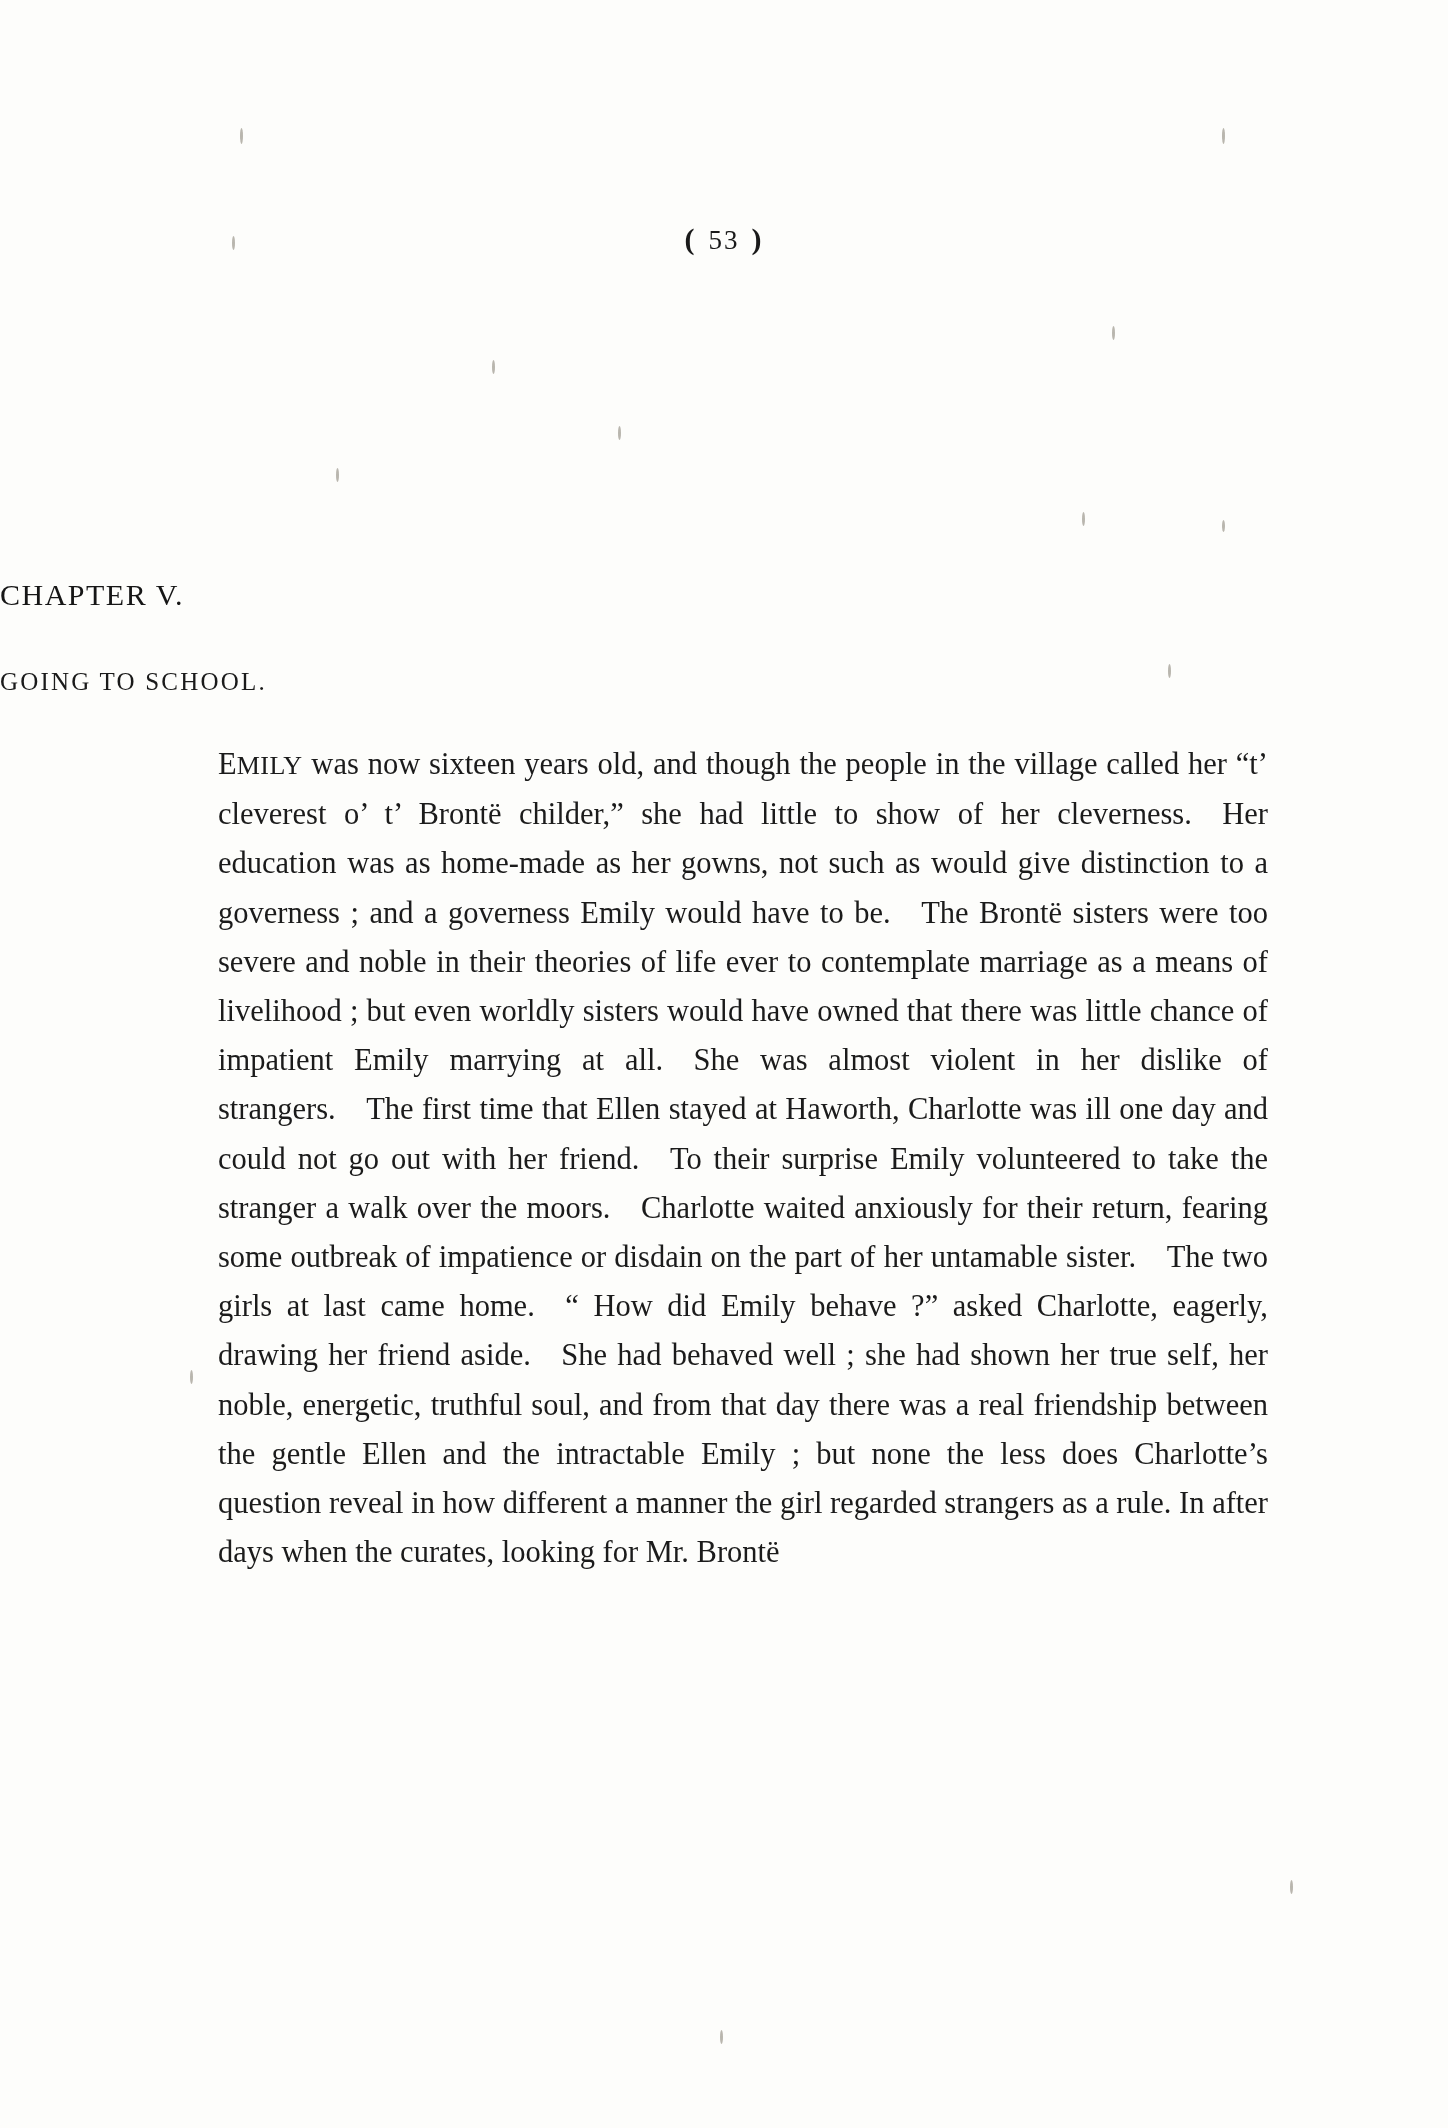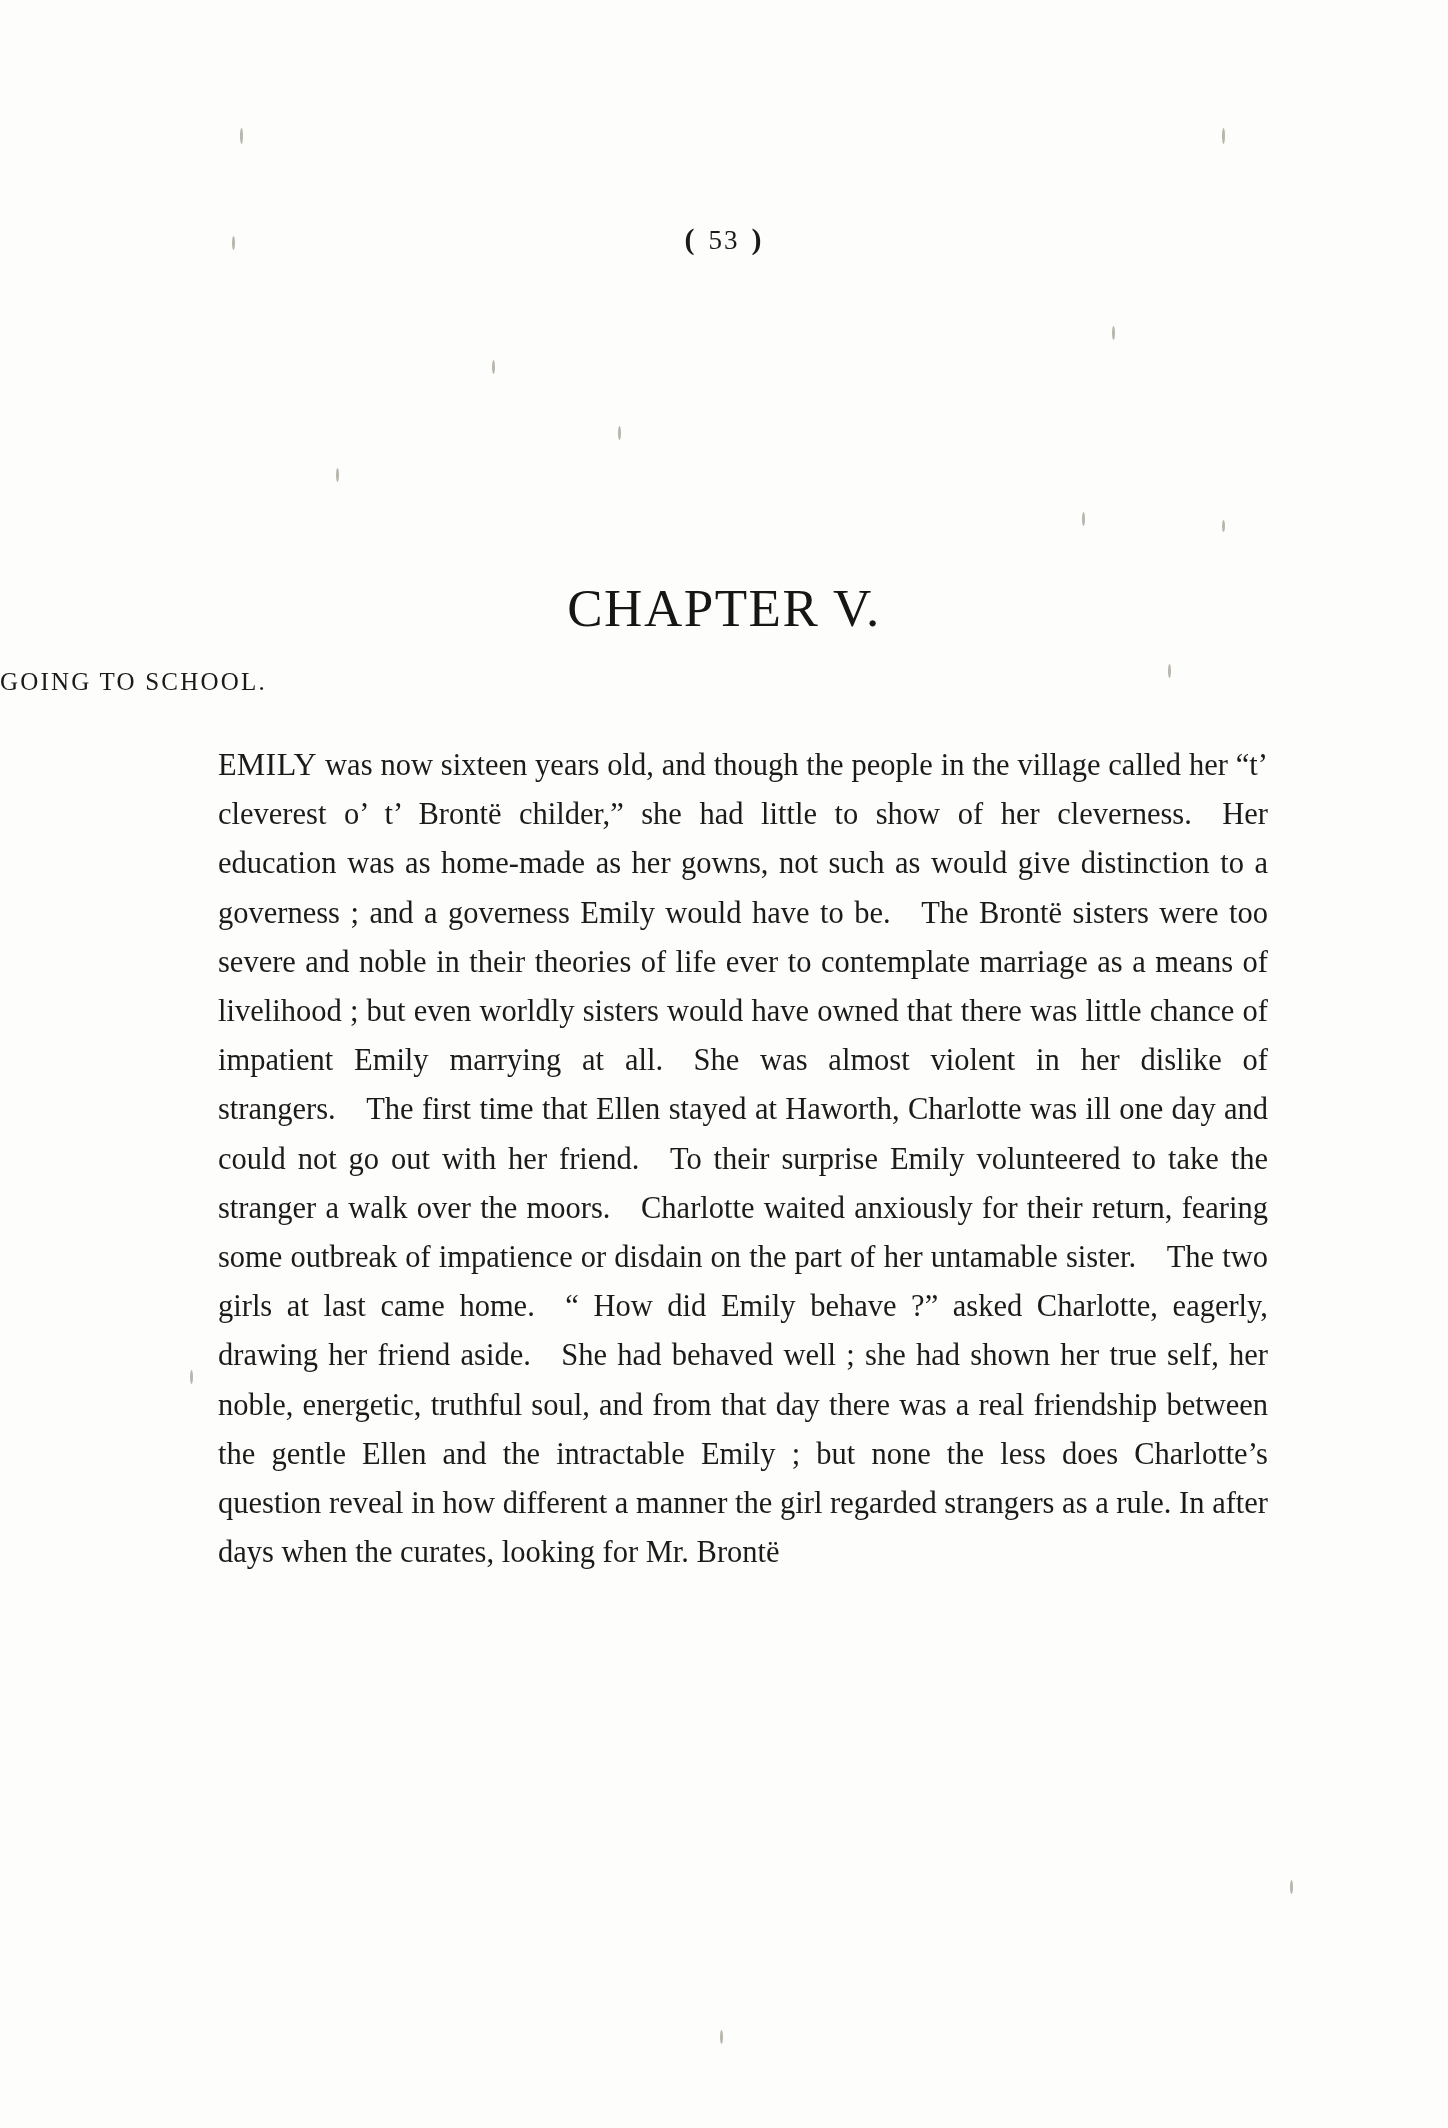--- a/index.html
+++ b/index.html
@@ -38,22 +38,21 @@
   }
   .page-number .num {
     font-size: 27px;
     padding: 0 12px;
   }
   .chapter-title {
     position: absolute;
     top: 578px;
     left: 0;
     width: 1448px;
-    text-align: center;
-    font-size: 53px;
+    font-size: 30px;
     letter-spacing: 1.5px;
     color: #161616;
   }
   .chapter-subtitle {
     position: absolute;
     top: 668px;
     left: 0;
     width: 1448px;
     font-size: 25px;
     letter-spacing: 2.2px;
@@ -64,21 +63,21 @@
     top: 740px;
     left: 218px;
     width: 1050px;
     font-size: 30.5px;
     line-height: 49.2px;
     text-align: justify;
     text-justify: inter-word;
     color: #1b1b1b;
   }
   .smallcap {
-    font-size: 32px;
+    font-size: 26px;
     letter-spacing: 0.5px;
   }
   .dropcapword {
     font-size: 30.5px;
   }
   .speck {
     position: absolute;
     background: #b9b6ae;
     border-radius: 50%;
   }

